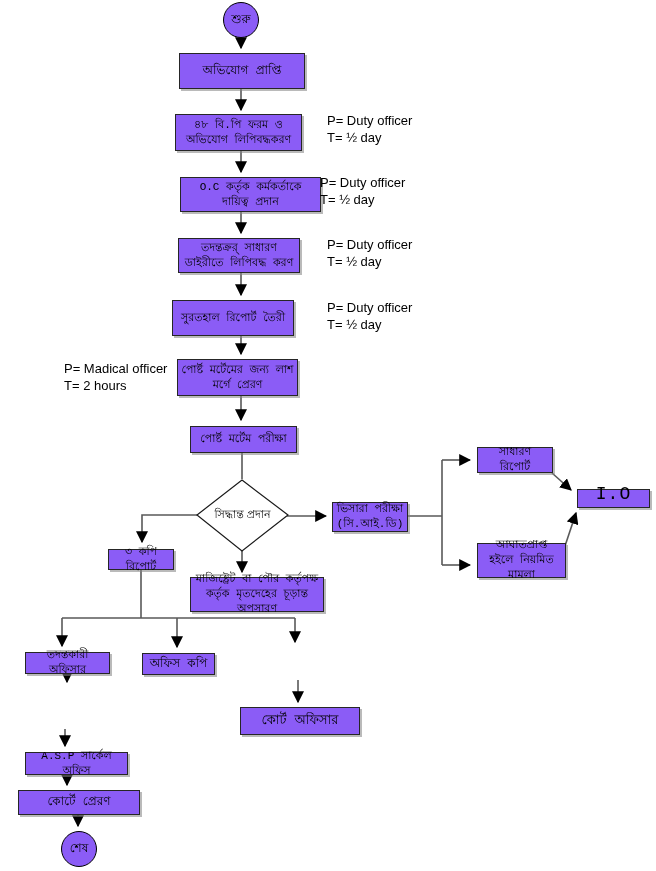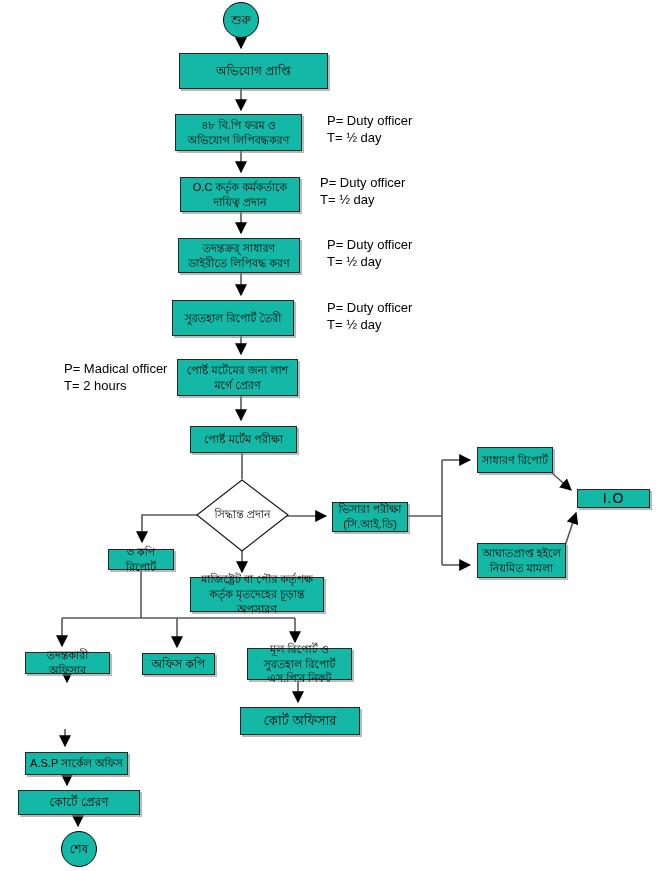--- a/index.html
+++ b/index.html
@@ -4,31 +4,31 @@
 <style>
   html,body{margin:0;padding:0;background:#ffffff;}
   .canvas{
     position:relative;width:656px;height:871px;background:#ffffff;
     font-family:"Liberation Sans","DejaVu Sans",sans-serif;color:#000;overflow:hidden;
   }
   svg.wires{position:absolute;left:0;top:0;width:656px;height:871px;z-index:0;}
   .node{
     position:absolute;z-index:1;box-sizing:border-box;
     display:flex;align-items:center;justify-content:center;text-align:center;
-    background:#14b8a6;border:1px solid #262626;
+    background:#8b5cf6;border:1px solid #262626;
     box-shadow:2px 2px 0 rgba(130,130,130,0.55);
-    font-size:11px;line-height:1.35;padding:1px 3px;
+    font-size:11px;line-height:1.35;padding:1px 3px;font-family:Liberation Mono, monospace;
   }
   .circle{border-radius:50%;box-shadow:none;font-size:12px;border-color:#000;}
   .diamond-label{
     position:absolute;z-index:1;display:flex;align-items:center;justify-content:center;
     font-size:11px;white-space:nowrap;background:transparent;
   }
   .ann{position:absolute;z-index:1;font-size:13px;line-height:17px;white-space:nowrap;}
-  .fs12{font-size:12px;} .fs13{font-size:13px;} .fs14{font-size:14px;letter-spacing:1px;}
+  .fs12{font-size:12px;} .fs13{font-size:13px;} .fs14{font-size:18px;letter-spacing:1px;align-items:flex-end;}
 </style>
 </head>
 <body>
 
 <div class="canvas">
 
   <svg class="wires" viewBox="0 0 656 871">
     <defs>
       <marker id="ah" viewBox="0 0 10 10" refX="9" refY="5" markerWidth="7.5" markerHeight="7.5" orient="auto-start-reverse">
         <path d="M0,0 L10,5 L0,10 z" fill="#000000"></path>
@@ -66,27 +66,27 @@
     <polygon points="242,480 288,515 242,551 197,515" fill="#ffffff" stroke="#1a1a1a" stroke-width="1.2"></polygon>
   </svg>
 
   <div class="node circle" style="left:223px;top:2px;width:36px;height:36px;">
     <span>শুরু</span>
   </div>
   <div class="node circle" style="left:61px;top:831px;width:36px;height:36px;">
     <span>শেষ</span>
   </div>
 
-  <div class="node fs12" style="left:179px;top:53px;width:149px;height:36px;">
+  <div class="node fs12" style="left:179px;top:53px;width:126px;height:36px;">
     <span>অভিযোগ প্রাপ্তি</span>
   </div>
   <div class="node" style="left:175px;top:114px;width:127px;height:37px;">
     <span>৪৮ বি.পি ফরম ও অভিযোগ লিপিবদ্ধকরণ</span>
   </div>
-  <div class="node" style="left:180px;top:177px;width:120px;height:35px;justify-content:flex-end;">
+  <div class="node" style="left:180px;top:177px;width:141px;height:35px;justify-content:flex-end;">
     <span>O.C কর্তৃক কর্মকর্তাকে দায়িত্ব প্রদান</span>
   </div>
   <div class="node" style="left:172px;top:300px;width:122px;height:36px;">
     <span>সুরতহাল রিপোর্ট তৈরী</span>
   </div>
   <div class="node" style="left:178px;top:238px;width:122px;height:35px;">
     <span>তদন্তক্রর্ সাধারণ ডাইরীতে লিপিবদ্ধ করণ</span>
   </div>
   <div class="node" style="left:177px;top:359px;width:121px;height:37px;">
     <span>পোর্ষ্ট মর্টেমের জন্য লাশ মর্গে প্রেরণ</span>
@@ -117,23 +117,20 @@
   </div>
   <div class="node" style="left:190px;top:577px;width:134px;height:35px;">
     <span>মাজিষ্ট্রেট বা পৌর কর্তৃপক্ষ কর্তৃক মৃতদেহের চূড়ান্ত অপসারণ</span>
   </div>
   <div class="node" style="left:25px;top:652px;width:85px;height:22px;">
     <span>তদন্তকারী অফিসার</span>
   </div>
   <div class="node fs12" style="left:142px;top:653px;width:73px;height:22px;">
     <span>অফিস কপি</span>
   </div>
-  <div class="node" style="left:247px;top:648px;width:105px;height:32px;">
-    <span>মূল রিপোর্ট ও সুরতহাল রিপোর্ট এস.পি'র নিকট</span>
-  </div>
   <div class="node fs13" style="left:240px;top:707px;width:120px;height:28px;">
     <span>কোর্ট অফিসার</span>
   </div>
   <div class="node" style="left:25px;top:752px;width:103px;height:23px;">
     <span>A.S.P সার্কেল অফিস</span>
   </div>
   <div class="node fs12" style="left:18px;top:790px;width:122px;height:25px;">
     <span>কোর্টে প্রেরণ</span>
   </div>
 

